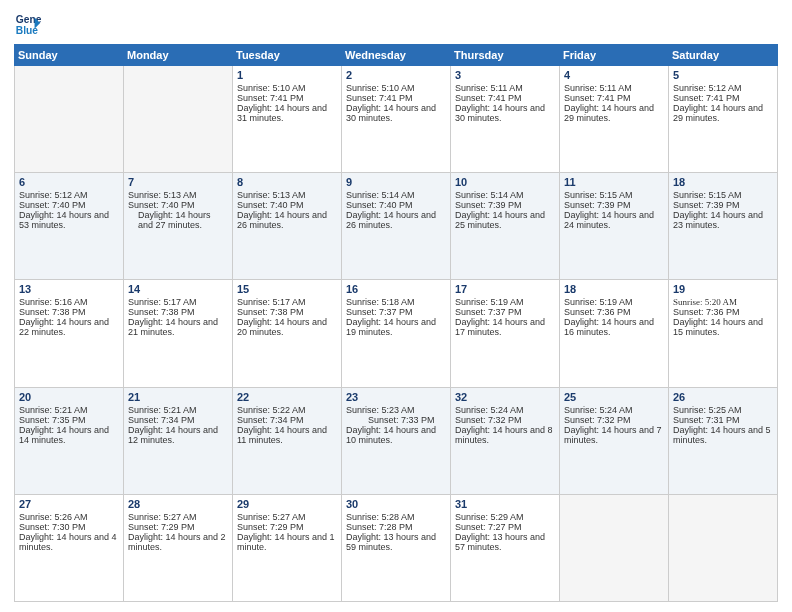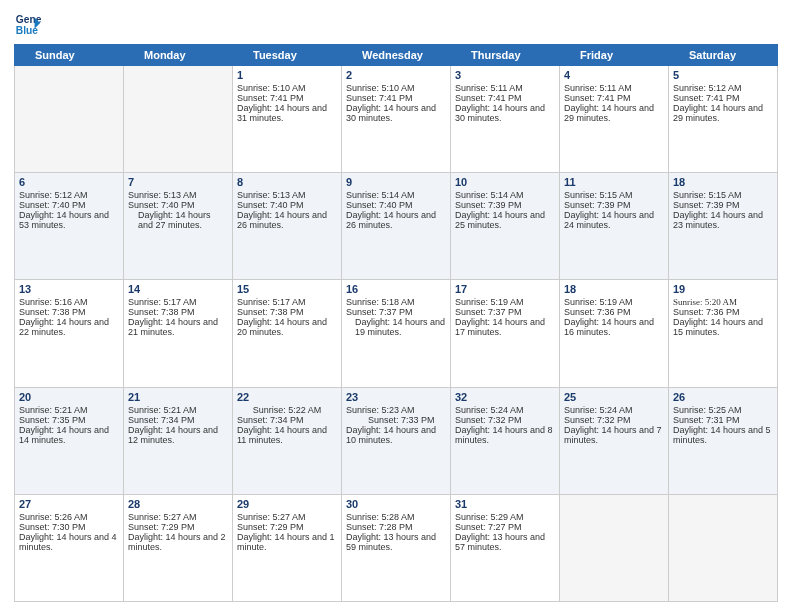--- a/index.html
+++ b/index.html
@@ -49,21 +49,21 @@
       border: 1px solid #ccc;
       border-collapse: collapse;
       width: 100%;
       table-layout: fixed;
     }
     .calendar th {
       background: #2a6db5;
       color: #fff;
       font-size: 11px;
       font-weight: bold;
-      padding: 4px 20px;
+      padding: 4px 3px;
       border: 1px solid #2a6db5;
       text-align: left;
     }
     .calendar td {
       border: 1px solid #ccc;
       vertical-align: top;
       padding: 3px 4px;
       font-size: 9px;
       color: #333;
       background: #fff;
@@ -208,21 +208,21 @@
           <td>
             <span class="day-number">15</span>
             <span style="display: block;">Sunrise: 5:17 AM</span>
             <span style="display: block;">Sunset: 7:38 PM</span>
             <span style="display: block;">Daylight: 14 hours and 20 minutes.</span>
           </td>
           <td>
             <span class="day-number">16</span>
             <span style="display: block;">Sunrise: 5:18 AM</span>
             <span style="display: block;">Sunset: 7:37 PM</span>
-            <span style="display: block; margin-left: 9px;">Daylight: 14 hours and 19 minutes.</span>
+            <span style="display: block;">Daylight: 14 hours and 19 minutes.</span>
           </td>
           <td>
             <span class="day-number">17</span>
             <span style="display: block;">Sunrise: 5:19 AM</span>
             <span style="display: block;">Sunset: 7:37 PM</span>
             <span style="display: block;">Daylight: 14 hours and 17 minutes.</span>
           </td>
           <td>
             <span class="day-number">18</span>
             <span style="display: block;">Sunrise: 5:19 AM</span>
@@ -244,21 +244,21 @@
             <span style="display: block;">Daylight: 14 hours and 14 minutes.</span>
           </td>
           <td>
             <span class="day-number">21</span>
             <span style="display: block;">Sunrise: 5:21 AM</span>
             <span style="display: block;">Sunset: 7:34 PM</span>
             <span style="display: block;">Daylight: 14 hours and 12 minutes.</span>
           </td>
           <td>
             <span class="day-number">22</span>
-            <span style="display: block; text-align: center;">Sunrise: 5:22 AM</span>
+            <span style="display: block;">Sunrise: 5:22 AM</span>
             <span style="display: block;">Sunset: 7:34 PM</span>
             <span style="display: block;">Daylight: 14 hours and 11 minutes.</span>
           </td>
           <td>
             <span class="day-number">23</span>
             <span style="display: block;">Sunrise: 5:23 AM</span>
             <span style="display: block; margin-left: 22px;">Sunset: 7:33 PM</span>
             <span style="display: block;">Daylight: 14 hours and 10 minutes.</span>
           </td>
           <td>

